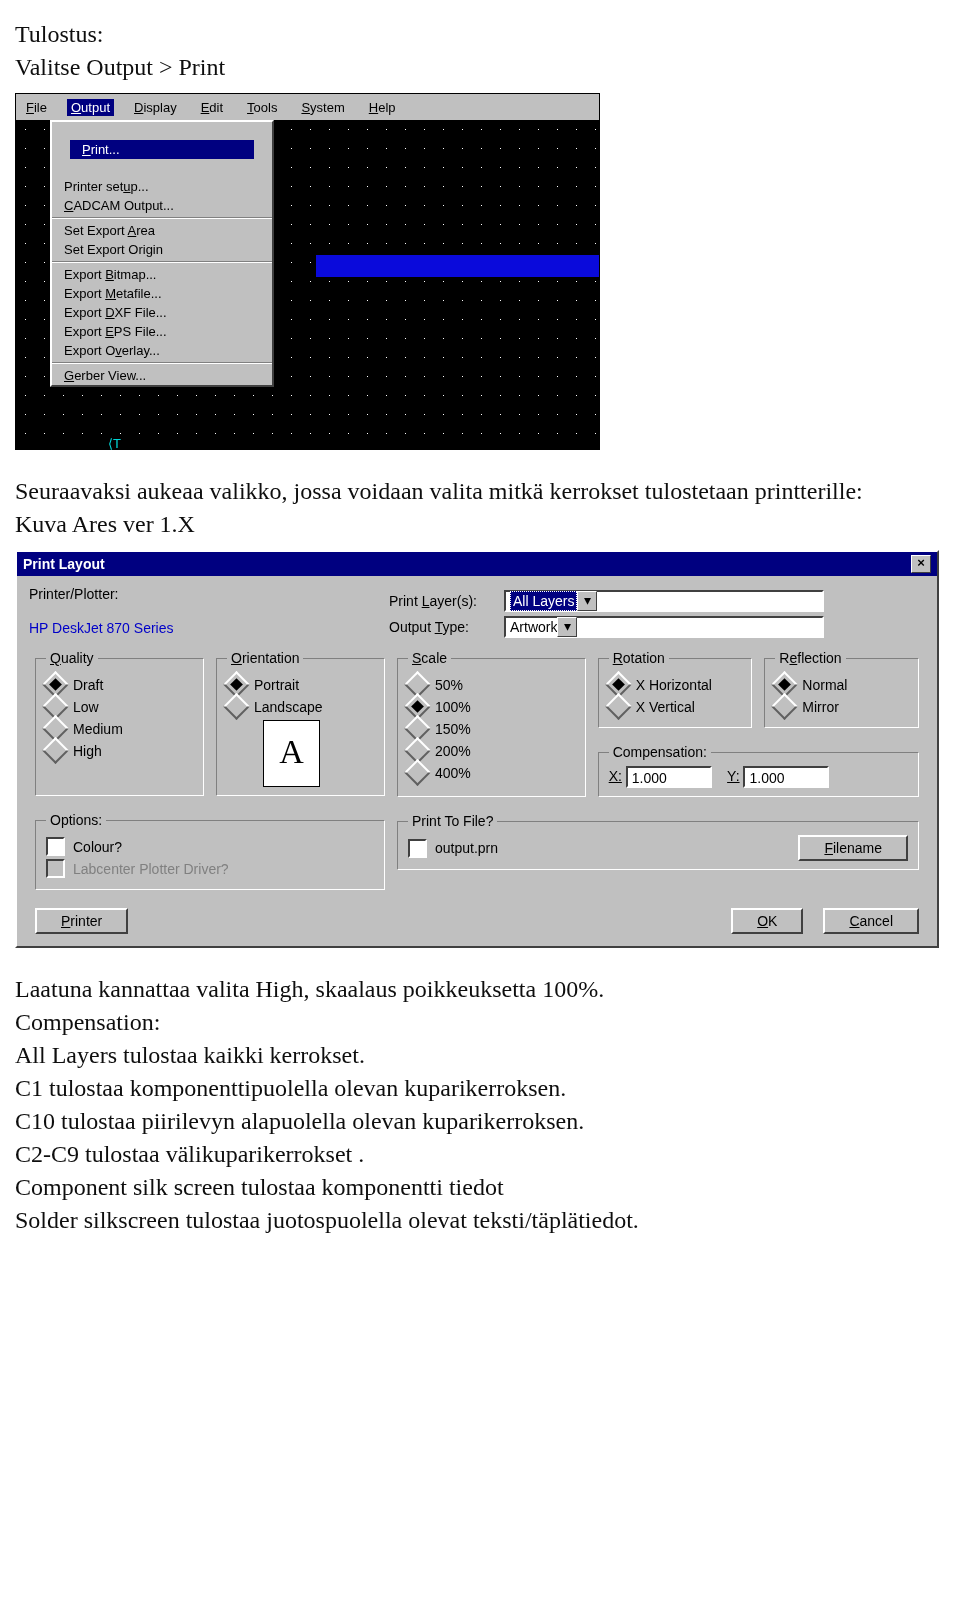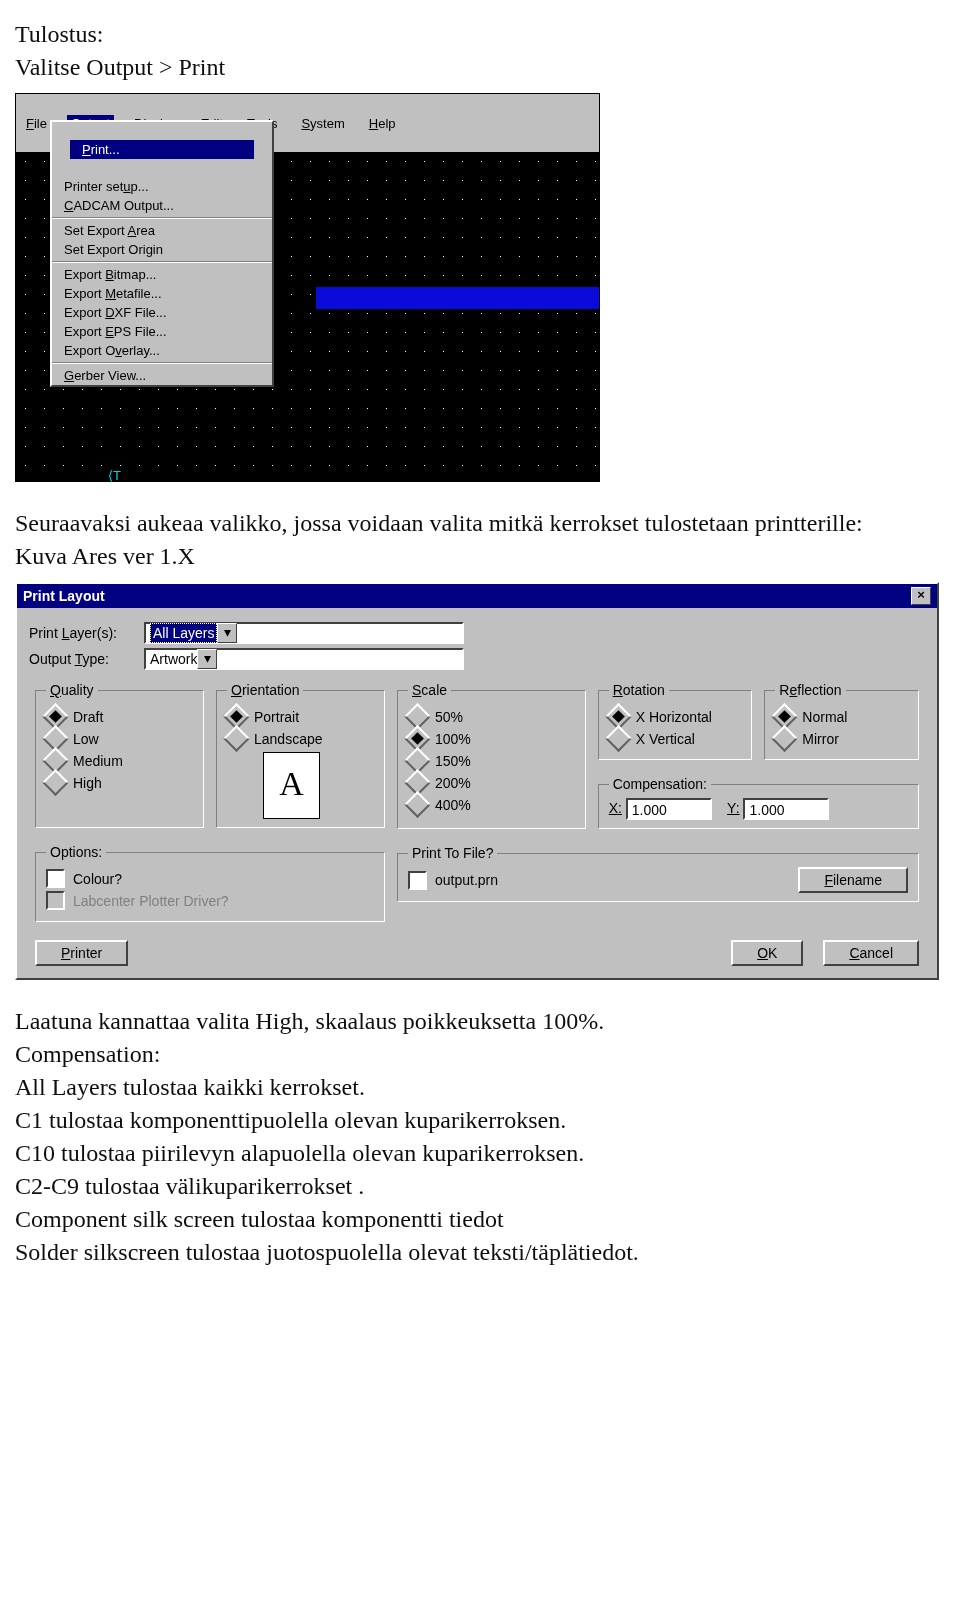--- a/index.html
+++ b/index.html
@@ -1,20 +1,20 @@
 <!DOCTYPE html>
 <html><head>
 <meta charset="utf-8">
 <style>
   body { margin:0; padding:15px; background:#fff; font-family:"Times New Roman",serif; font-size:24px; color:#0e0e0e; width:960px; box-sizing:border-box; }
   p { margin:6px 0; }
 
   
   .shot1 { width:583px; border:1px solid #000; background:#000; position:relative; margin:12px 0 28px 0; font-family:"MS Sans Serif",Tahoma,sans-serif; }
-  .menubar { background:#c0c0c0; height:26px; display:flex; align-items:center; padding:16px 6px; gap:16px; font-size:13px; color:#000; }
+  .menubar { background:#c0c0c0; height:26px; display:flex; align-items:center; padding:0 6px; gap:16px; font-size:13px; color:#000; }
   .menubar .mi { padding:1px 4px; }
   .menubar .mi.active { background:#000080; color:#fff; }
   .menubar .mi .ul { text-decoration:underline; }
   .shot1 .canvas { height:329px; position:relative; background:
      radial-gradient(circle,#ffffff 0.8px,transparent 1px) 0 0/19px 19px,
      #000; }
   .shot1 .canvas::after { content:""; position:absolute; left:300px; right:0; top:135px; height:22px; background:#0a0adb; }
   .shot1 .cyan { position:absolute; left:92px; bottom:-2px; color:#00d7d7; font-size:13px; }
   .dropdown { position:absolute; top:26px; left:34px; width:220px; background:#c0c0c0;
      border-top:2px solid #fff; border-left:2px solid #fff; border-right:2px solid #404040; border-bottom:2px solid #404040;
@@ -103,20 +103,24 @@
 <p>Kuva Ares ver 1.X</p>
 
 <div class="dlg">
   <div class="titlebar">
     <span>Print Layout</span>
     <span class="close">×</span>
   </div>
   <div class="dlgbody">
 
     <div class="toprow">
+      <div class="leftcol">
+        <div>Printer/Plotter:</div>
+        <div style="margin-top:18px;color:#0000c8">HP DeskJet 870 Series</div>
+      </div>
       <div class="rightcol">
         <div class="pr-row">
           <span class="lbl">Print <span class="ul">L</span>ayer(s):</span>
           <span class="combo sel">
             <span>All Layers</span>
               <span class="arrow">▾</span>
           </span>
         </div>
         <div class="pr-row">
           <span class="lbl">Output <span class="ul">T</span>ype:</span>

